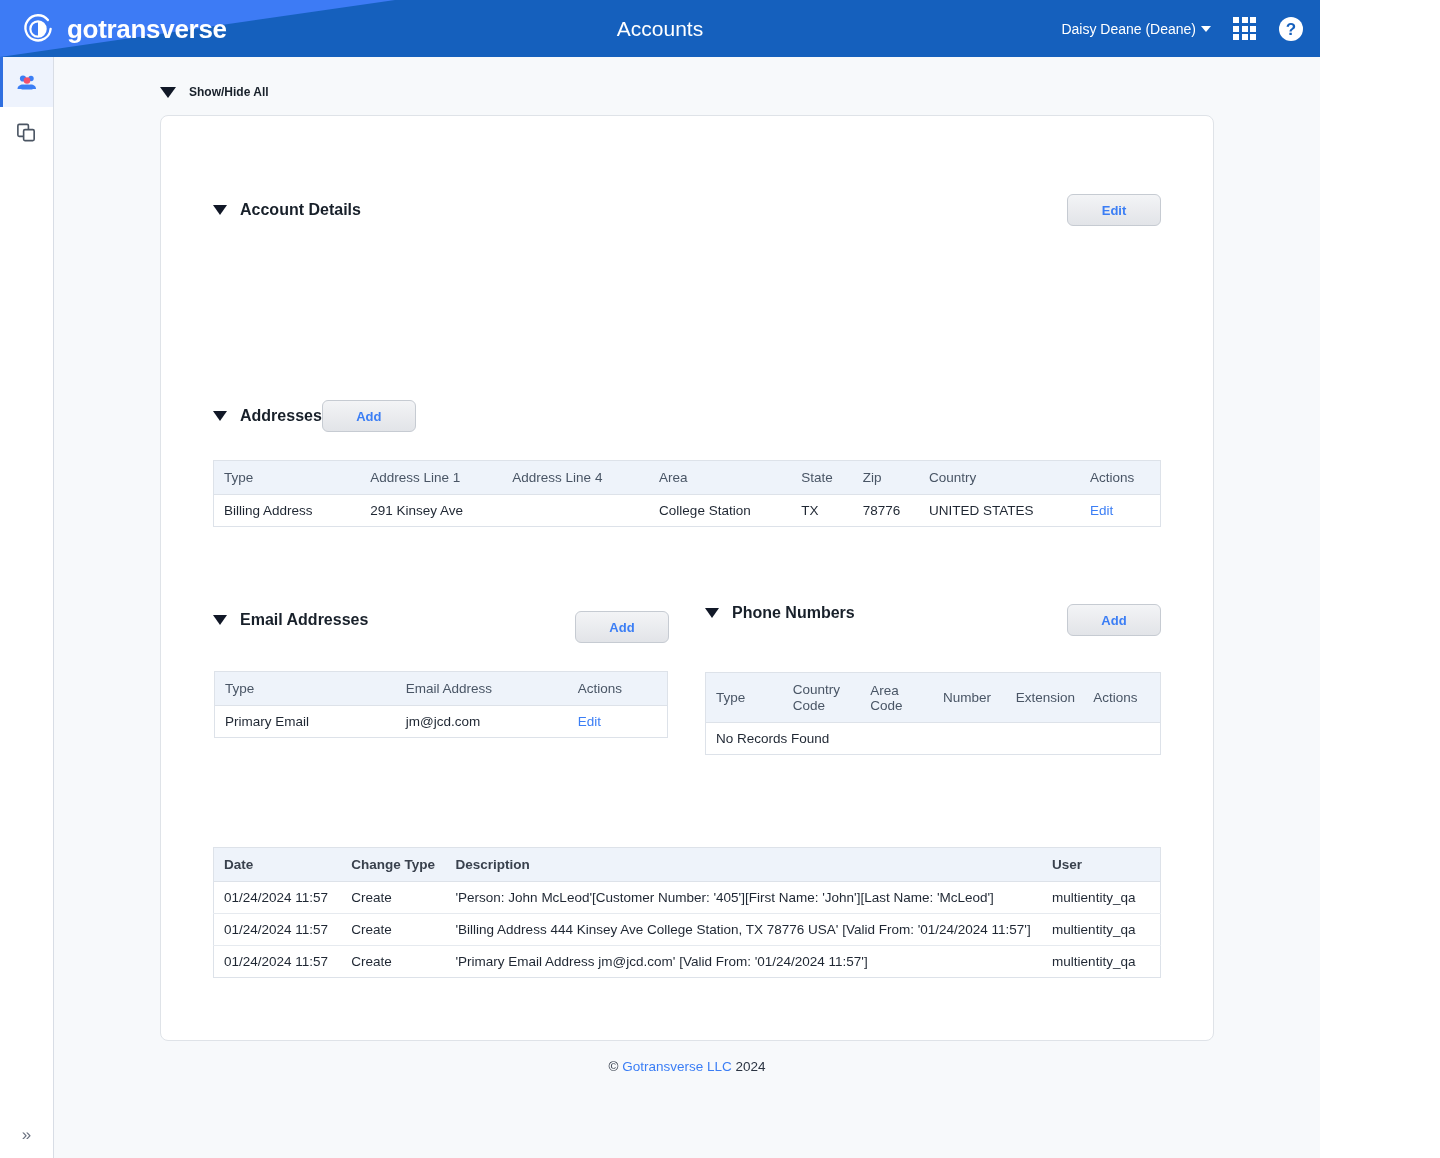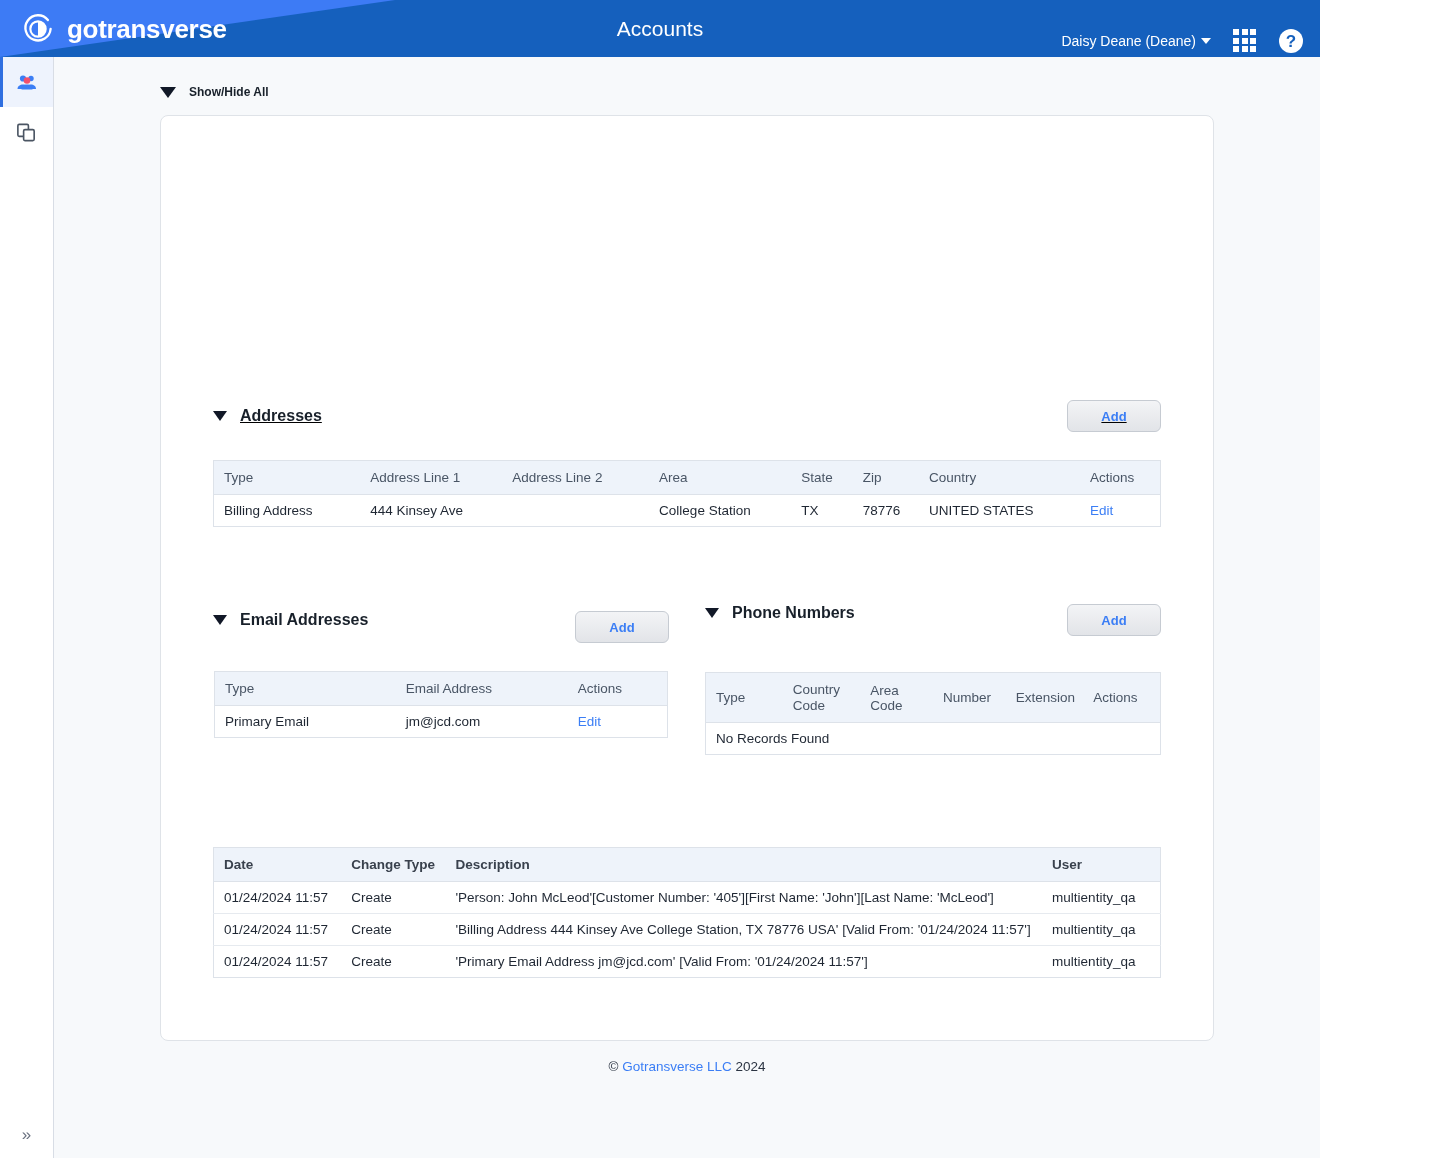--- a/index.html
+++ b/index.html
@@ -58,21 +58,21 @@
     display: flex;
     align-items: center;
     justify-content: center;
     color: #ffffff;
     font-size: 21px;
     z-index: 2;
     pointer-events: none;
   }
   .topbar-right {
     position: absolute;
-    right: 16px; top: 12px;
+    right: 16px; top: 0;
     height: 57px;
     display: flex;
     align-items: center;
     gap: 22px;
     z-index: 3;
   }
   .user-menu {
     color: #ffffff;
     font-size: 14px;
     display: flex;
@@ -263,22 +263,21 @@
   table.grid.bold-head thead th {
     font-weight: bold;
     color: #39414d;
   }
 
   
   .addresses { margin-top: 62px; }
   .addr-head {
     display: flex;
     align-items: center;
-    justify-content: space-between;
-    text-decoration: underline;
+    justify-content: flex-start;
   }
 
   
   .two-col {
     display: flex;
     margin-top: 84px;
     gap: 36px;
   }
   .col { flex: 1 1 0; min-width: 0; }
   .col-head {
@@ -383,20 +382,27 @@
       <div class="content-inner">
 
         <div class="showhide">
           <span class="caret"></span>
           <span class="label">Show/Hide All</span>
         </div>
 
         <div class="card">
 
           <div class="section acct-details">
+            <div class="acct-head-row">
+              <div class="sec-head">
+                <span class="caret sm"></span>
+                <span class="sec-title">Account Details</span>
+              </div>
+              <button class="btn">Edit</button>
+            </div>
 
           </div>
 
           <div class="section addresses">
             <div class="addr-head">
               <div class="sec-head">
                 <span class="caret sm"></span>
                 <span class="sec-title">Addresses</span>
               </div>
               <button class="btn">Add</button>
@@ -411,32 +417,32 @@
                     <col style="width:15%">
                   <col style="width:6.5%">
                     <col style="width:7%">
                     <col style="width:17%">
                     <col style="width:8.5%">
                 </colgroup>
                 <thead>
                   <tr>
                     <th>Type</th>
                     <th>Address Line 1</th>
-                    <th>Address Line 2</th>
+                    <th>Address Line 4</th>
                     <th>Area</th>
                     <th>State</th>
                     <th>Zip</th>
                     <th>Country</th>
                     <th>Actions</th>
                   </tr>
                 </thead>
                 <tbody>
                   <tr>
                     <td>Billing Address</td>
-                    <td>444 Kinsey Ave</td>
+                    <td>291 Kinsey Ave</td>
                     <td></td>
                     <td>College Station</td>
                     <td>TX</td>
                     <td>78776</td>
                     <td>UNITED STATES</td>
                     <td><a class="link">Edit</a></td>
                   </tr>
                 </tbody>
               </table>
             </div>

